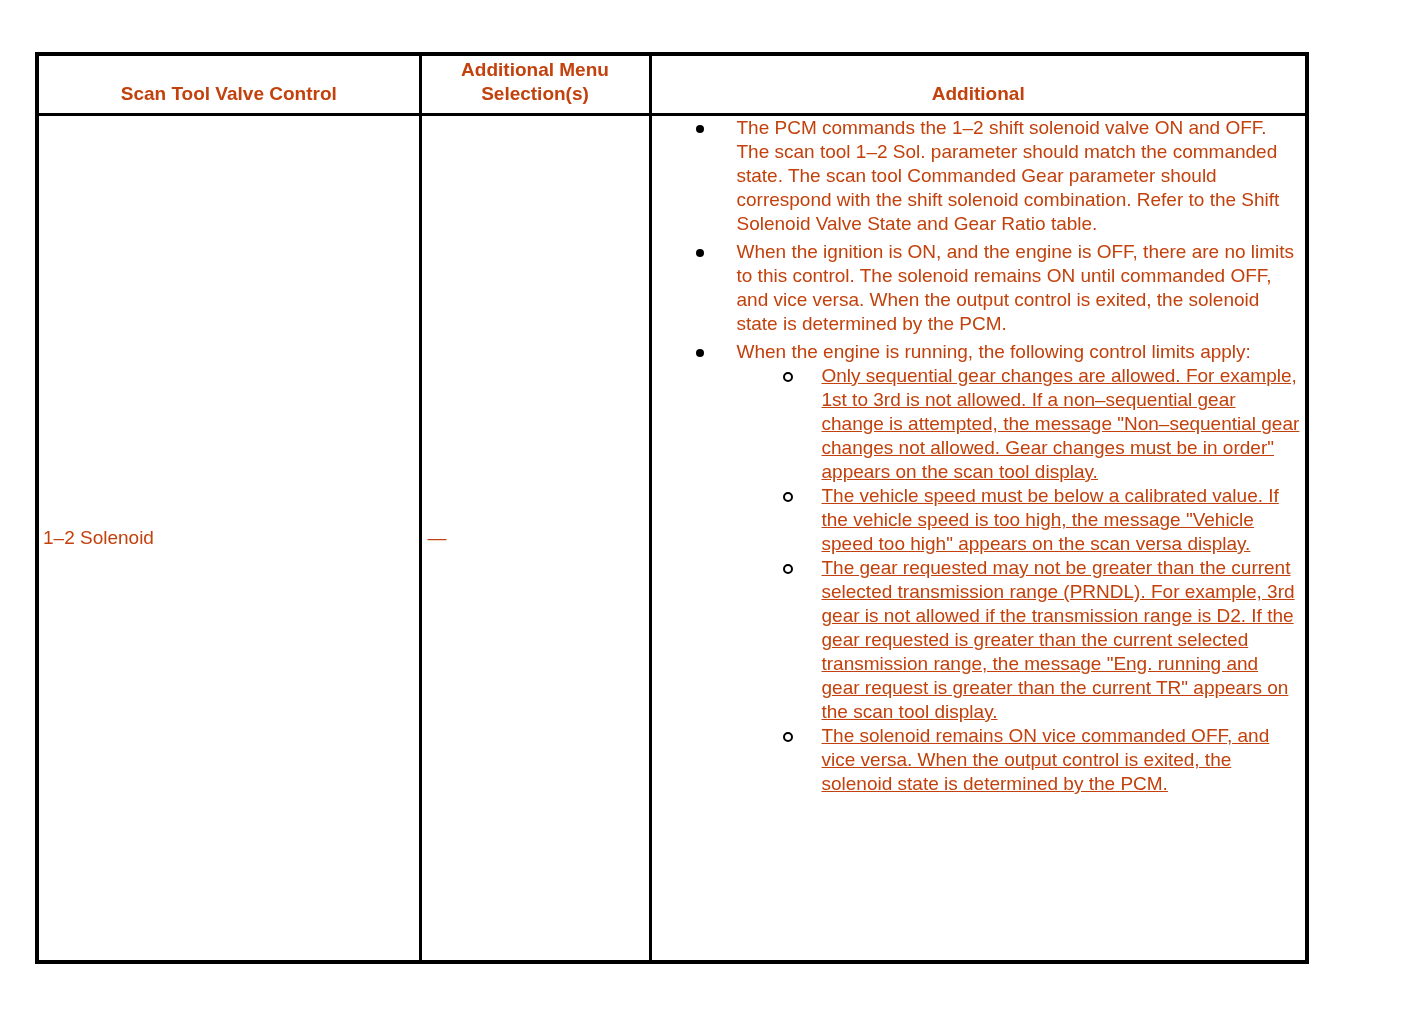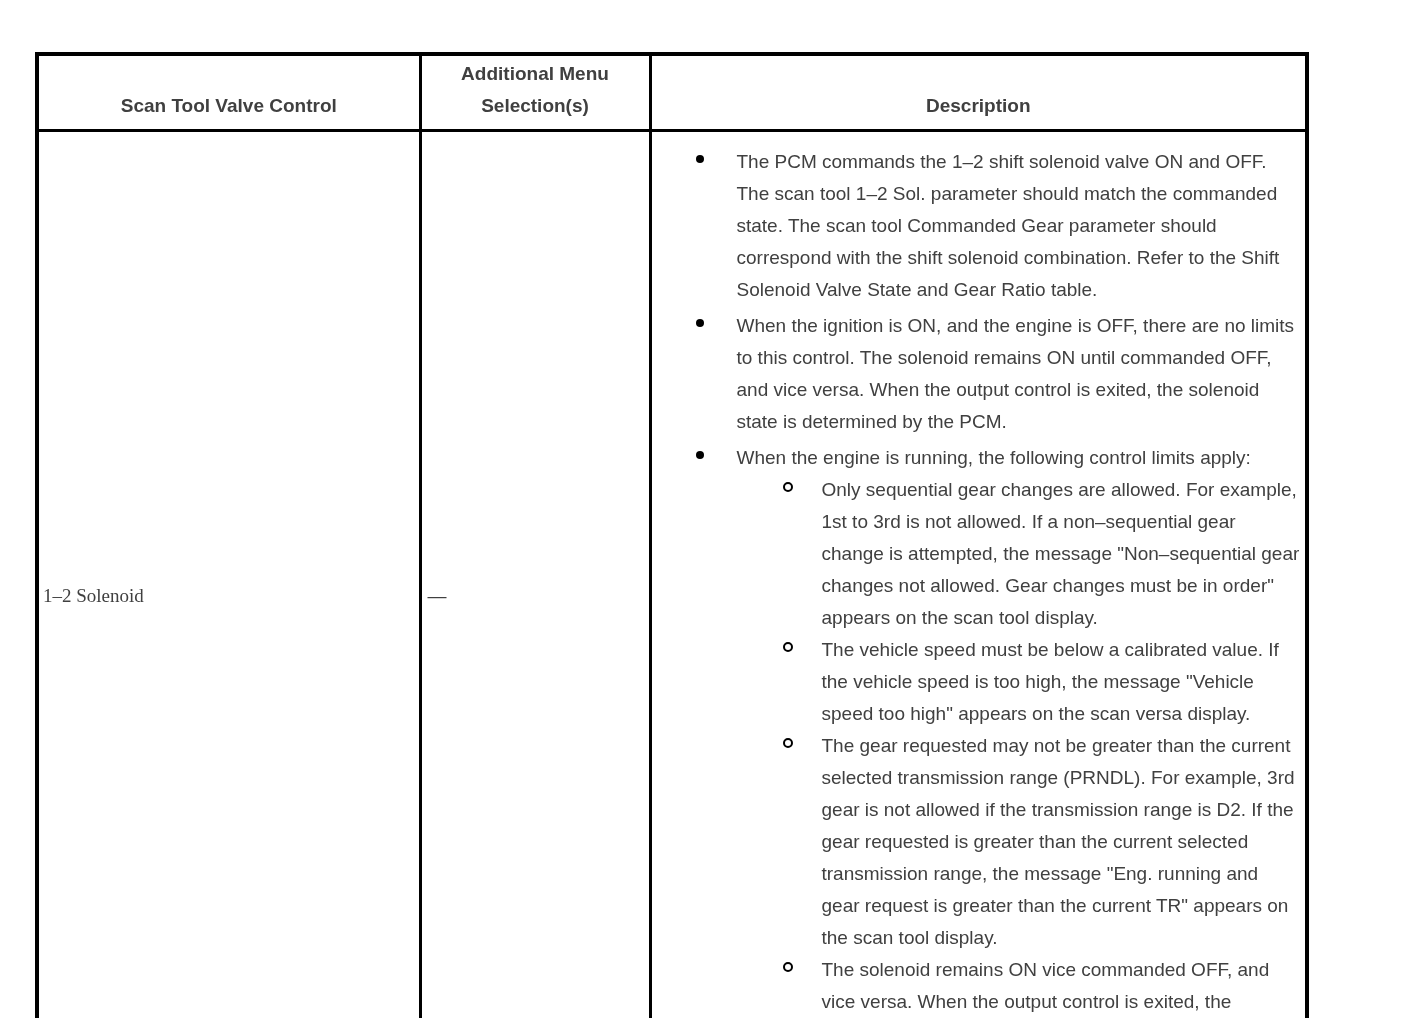--- a/index.html
+++ b/index.html
@@ -22,63 +22,63 @@
     top: 52px;
     width: 1270px;
     border-collapse: collapse;
     table-layout: fixed;
     border: 4px solid #000000;
   }
   table.doc-table th,
   table.doc-table td {
     border: 3px solid #000000;
     font-size: 19px;
-    line-height: 32px;
-    color: #404040;
+    line-height: 24px;
+    color: #c2410c;
     background: #ffffff;
   }
   col.c1 { width: 383px; }
   col.c2 { width: 230px; }
   col.c3 { width: 657px; }
   th {
     font-weight: bold;
     text-align: center;
     vertical-align: bottom;
     height: 58px;
     padding: 2px 8px 7px 8px;
     line-height: 23px;
   }
   td.cell-control {
     vertical-align: middle;
     text-align: left;
     padding: 0 4px 0 4px;
     height: 847px;
-    font-family: Liberation Serif, serif;
   }
   td.cell-menu {
     vertical-align: middle;
     text-align: left;
     padding: 0 4px 0 6px;
   }
   td.cell-desc {
     vertical-align: top;
-    padding: 14px 5px 6px 0;
+    padding: 0 5px 6px 0;
   }
   ul.main-list {
     margin: 0;
     padding: 0 0 0 85px;
     list-style: none;
   }
   li.main-item {
     position: relative;
     margin: 0 0 4px 0;
   }
   li.sub-item {
     position: relative;
     margin: 0;
+    text-decoration: underline;
   }
   ul.sub-list {
     margin: 0 0 0 85px;
     padding: 0;
     list-style: none;
   }
   span.marker-disc {
     position: absolute;
     left: -41px;
     top: 9px;
@@ -105,21 +105,21 @@
   <table class="doc-table">
     <colgroup>
       <col class="c1">
       <col class="c2">
       <col class="c3">
     </colgroup>
     <thead>
       <tr>
         <th>Scan Tool Valve Control</th>
         <th>Additional Menu Selection(s)</th>
-        <th>Description</th>
+        <th>Additional</th>
       </tr>
     </thead>
     <tbody>
       <tr>
         <td class="cell-control">1–2 Solenoid</td>
         <td class="cell-menu">—</td>
         <td class="cell-desc">
           <ul class="main-list" id="desc-list">
               <li class="main-item"><span class="marker-disc"></span><span>The PCM commands the 1–2 shift solenoid valve ON and OFF. The scan tool 1–2 Sol. parameter should match the commanded state. The scan tool Commanded Gear parameter should correspond with the shift solenoid combination. Refer to the Shift Solenoid Valve State and Gear Ratio table.</span></li>
               <li class="main-item"><span class="marker-disc"></span><span>When the ignition is ON, and the engine is OFF, there are no limits to this control. The solenoid remains ON until commanded OFF, and vice versa. When the output control is exited, the solenoid state is determined by the PCM.</span></li>

